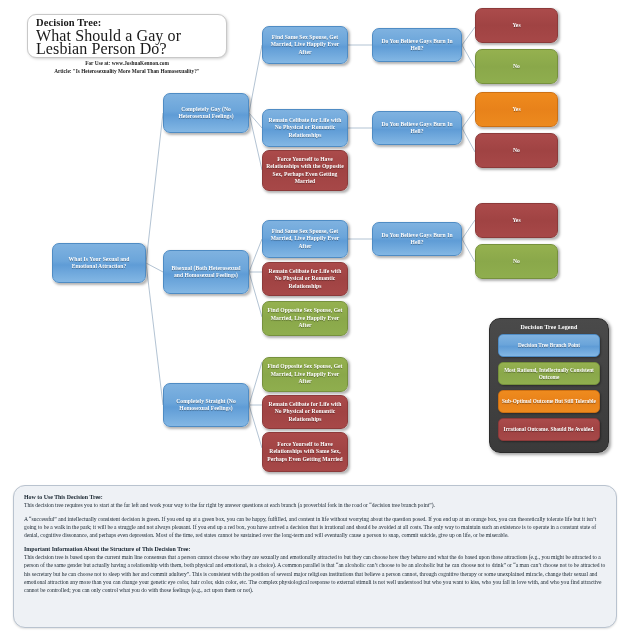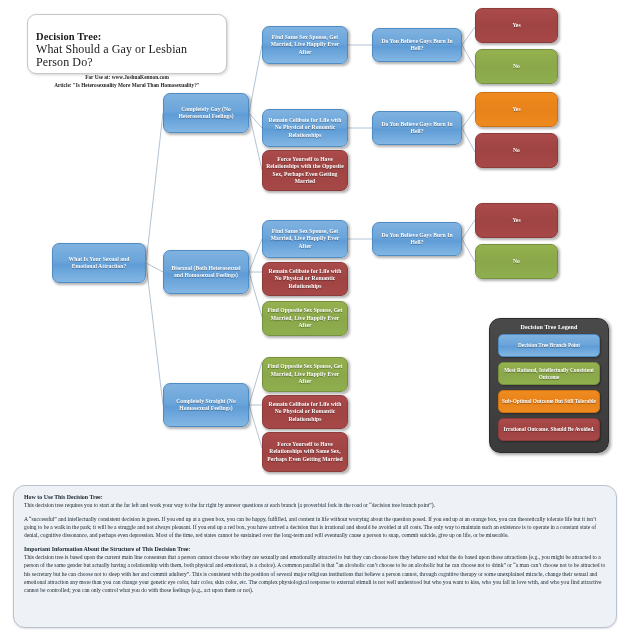--- a/index.html
+++ b/index.html
@@ -18,36 +18,36 @@
     position: absolute;
     left: 0; top: 0;
     width: 630px; height: 642px;
     background: #ffffff;
   }
 
   
   .title-card {
     position: absolute;
     left: 27px; top: 14px;
-    width: 200px; height: 60px;
+    width: 200px; height: 44px;
     background: #ffffff;
     border: 1px solid #c8c8c8;
     border-radius: 9px;
     box-shadow: 1px 1px 3px rgba(0,0,0,0.18);
-    padding: 15px 8px 0 8px;
+    padding: 1px 8px 0 8px;
   }
   .title-l1 {
     font-weight: bold;
     font-size: 10.5px;
     color: #1a1a1a;
     line-height: 13px;
     letter-spacing: 0.1px;
   }
   .title-l2 {
-    font-size: 12px;
+    font-size: 16px;
     color: #1a1a1a;
     line-height: 13px;
     letter-spacing: 0.1px;
   }
   .title-sub {
     text-align: center;
     font-size: 5.3px;
     font-weight: bold;
     color: #222;
     line-height: 7.5px;

